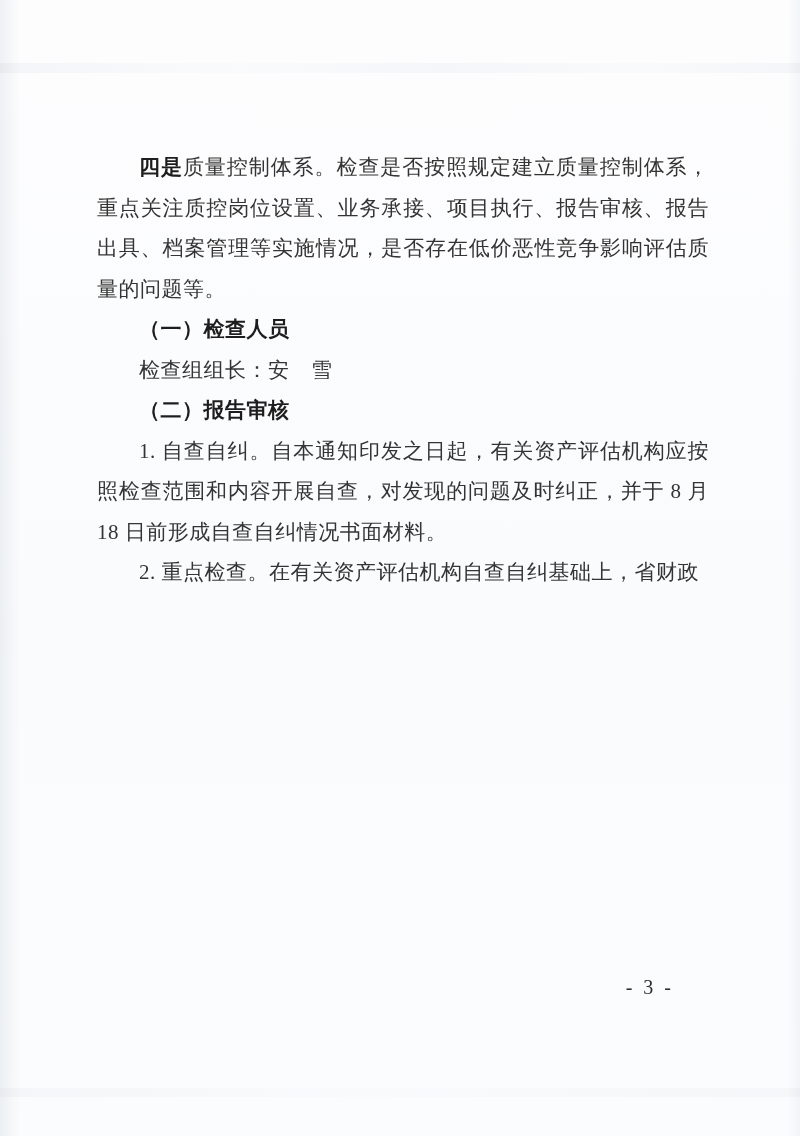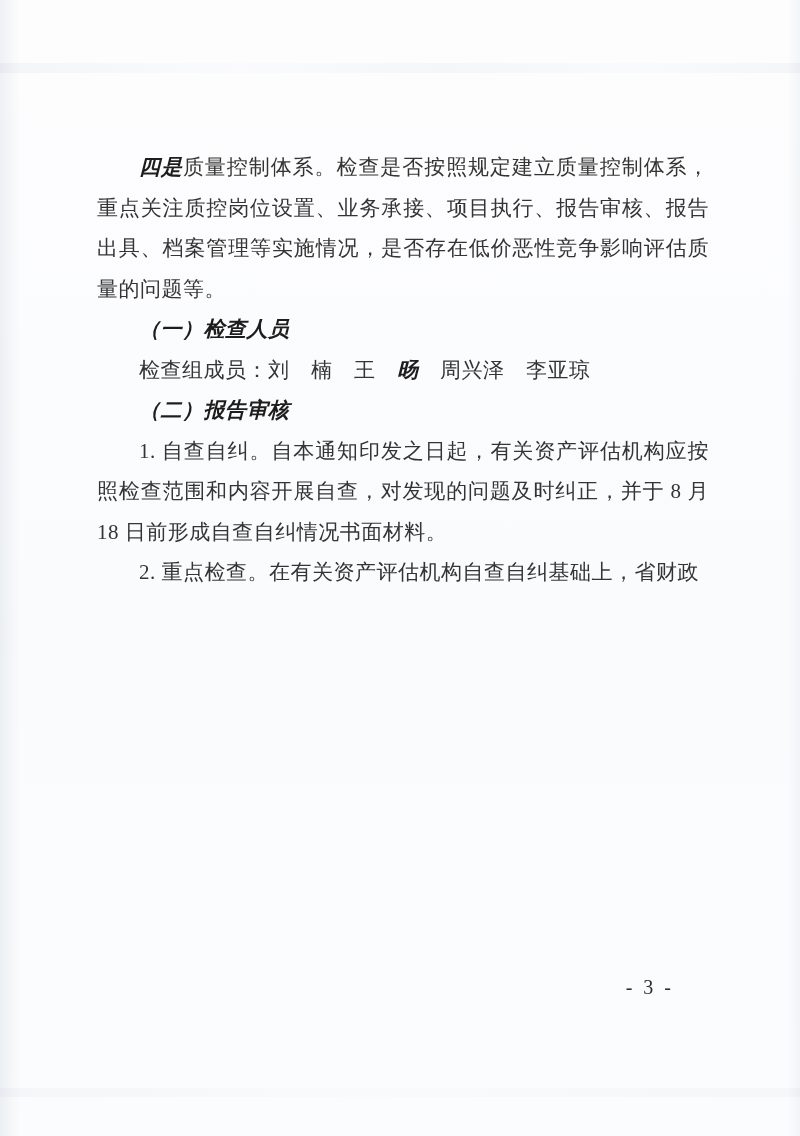--- a/index.html
+++ b/index.html
@@ -82,21 +82,20 @@
     text-indent: 2em;
     font-weight: 700;
     color: #1d1d1d;
     font-family: "Liberation Sans", "DejaVu Sans", sans-serif;
     letter-spacing: 0.5px;
   }
   .bold {
     font-weight: 700;
     color: #1d1d1d;
     font-family: "Liberation Sans", "DejaVu Sans", sans-serif;
-    font-style: italic;
   }
   .page-number {
     position: absolute;
     top: 976px;
     right: 126px;
     font-size: 20px;
     color: #2f2f2f;
     letter-spacing: 3px;
   }
 </style>
@@ -104,21 +103,21 @@
 <body>
 
 <div class="page">
   <div class="artifact artifact-top"></div>
   <div class="edge-shade-left"></div>
   <div class="edge-shade-right"></div>
 
   <div class="content" id="doc-body">
       <div class="block para"><span class="bold">四是</span><span>质量控制体系。检查是否按照规定建立质量控制体系，重点关注质控岗位设置、业务承接、项目执行、报告审核、报告出具、档案管理等实施情况，是否存在低价恶性竞争影响评估质量的问题等。</span></div>
       <div class="block heading"><span class="bold">（一）检查人员</span></div>
-      <div class="block plain"><span>检查组成员：刘　楠　王　</span><span class="bold">旸</span><span>　周兴泽　李亚琼</span></div>
+      <div class="block plain"><span>检查组组长：安　雪</span></div>
       <div class="block heading"><span class="bold">（二）报告审核</span></div>
       <div class="block para"><span>1. 自查自纠。自本通知印发之日起，有关资产评估机构应按照检查范围和内容开展自查，对发现的问题及时纠正，并于 8 月 18 日前形成自查自纠情况书面材料。</span></div>
       <div class="block para"><span>2. 重点检查。在有关资产评估机构自查自纠基础上，省财政</span></div>
     </div>
 
   <div class="page-number">- 3 -</div>
 
   <div class="artifact artifact-bottom"></div>
 </div>
 

